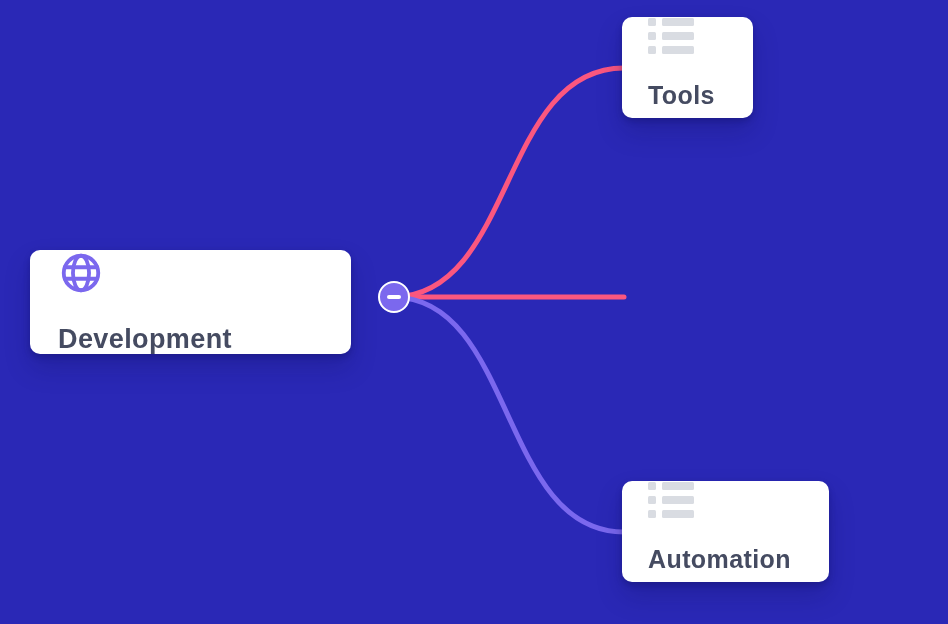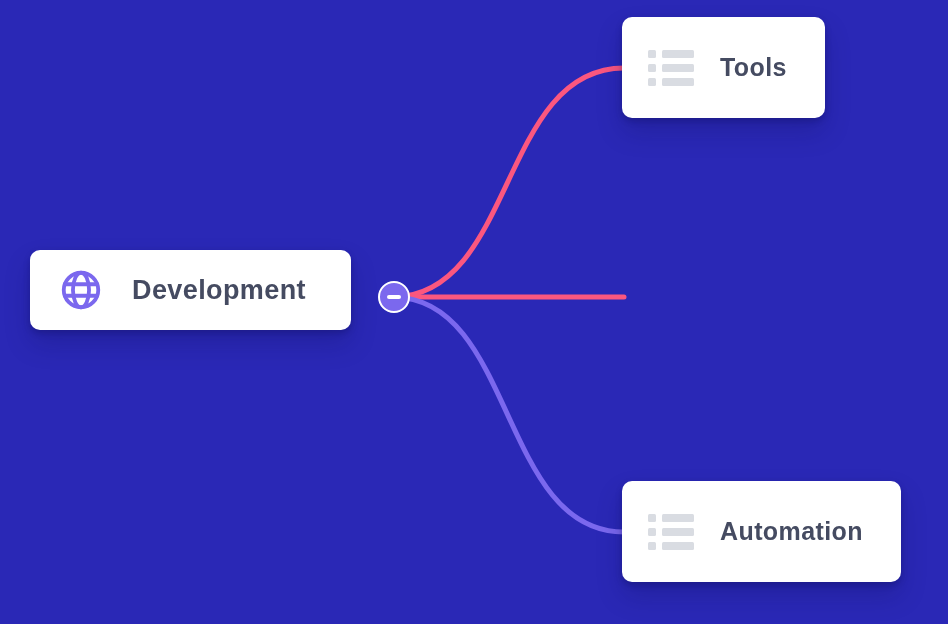--- a/index.html
+++ b/index.html
@@ -28,36 +28,36 @@
     stroke-width: 5;
     stroke-linecap: round;
   }
   .edge-pink   { stroke: var(--pink, #fb577f); }
   .edge-purple { stroke: var(--purple, #7b68ee); }
 
   .node {
     position: absolute;
     z-index: 2;
     display: flex;
-    align-items: center;
     background: var(--card-bg, #ffffff);
     border-radius: 10px;
     box-shadow: 0 3px 6px rgba(12, 12, 80, 0.28), 0 14px 26px rgba(12, 12, 80, 0.22);
     box-sizing: border-box;
+    flex-direction: column;
   }
   .node-label {
     color: var(--node-text, #454b61);
     font-weight: 700;
     letter-spacing: 0.4px;
     white-space: nowrap;
   }
 
   .node-development {
     left: 30px; top: 250px;
-    width: 321px; height: 80px;
+    width: 321px; height: 104px;
     padding: 0 30px 0 28px;
     gap: 28px;
   }
   .node-development .node-label { font-size: 27px; }
 
   .node-child {
     left: 622px;
     height: 101px;
     padding: 0 38px 0 26px;
     gap: 26px;

